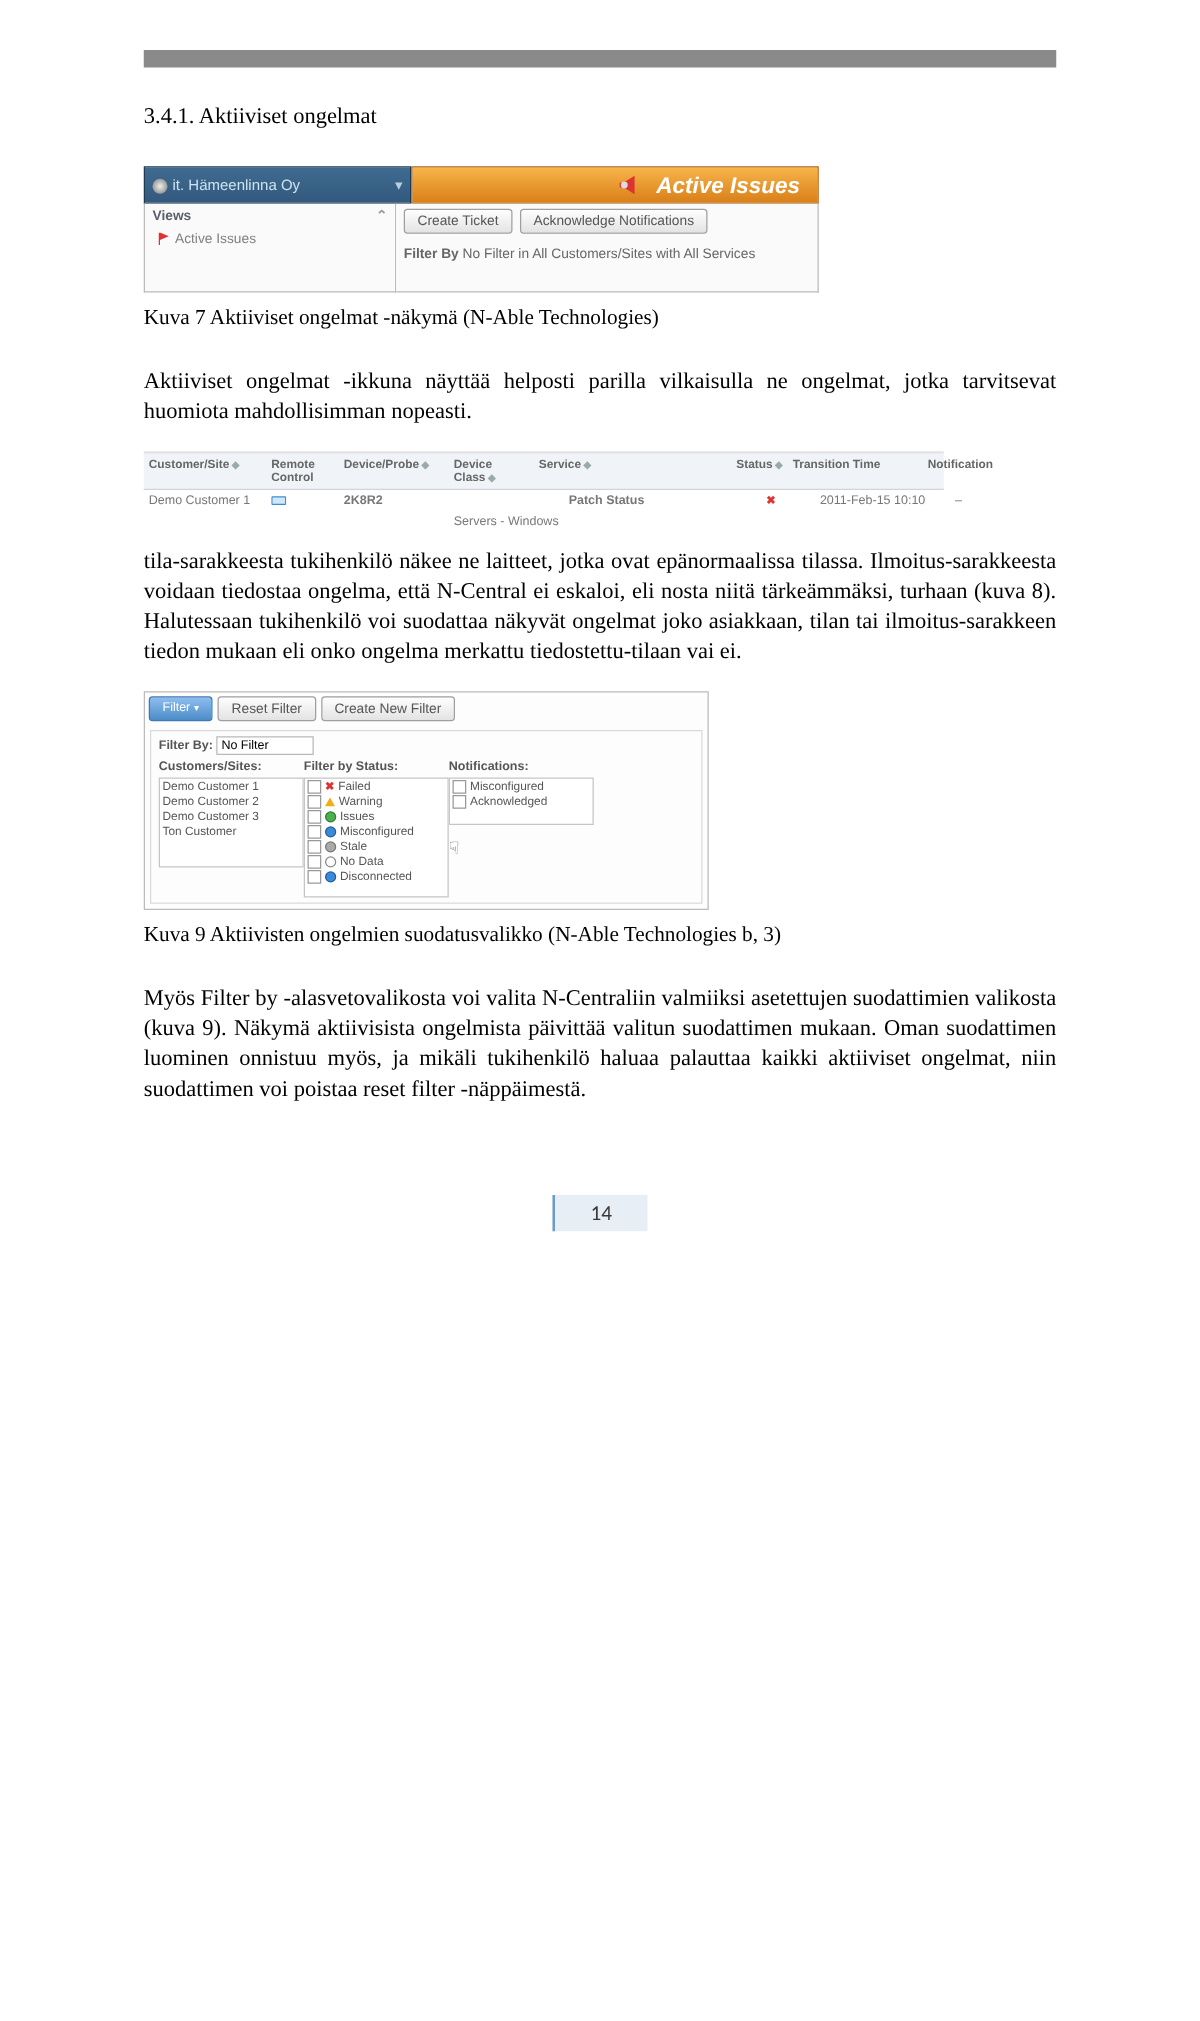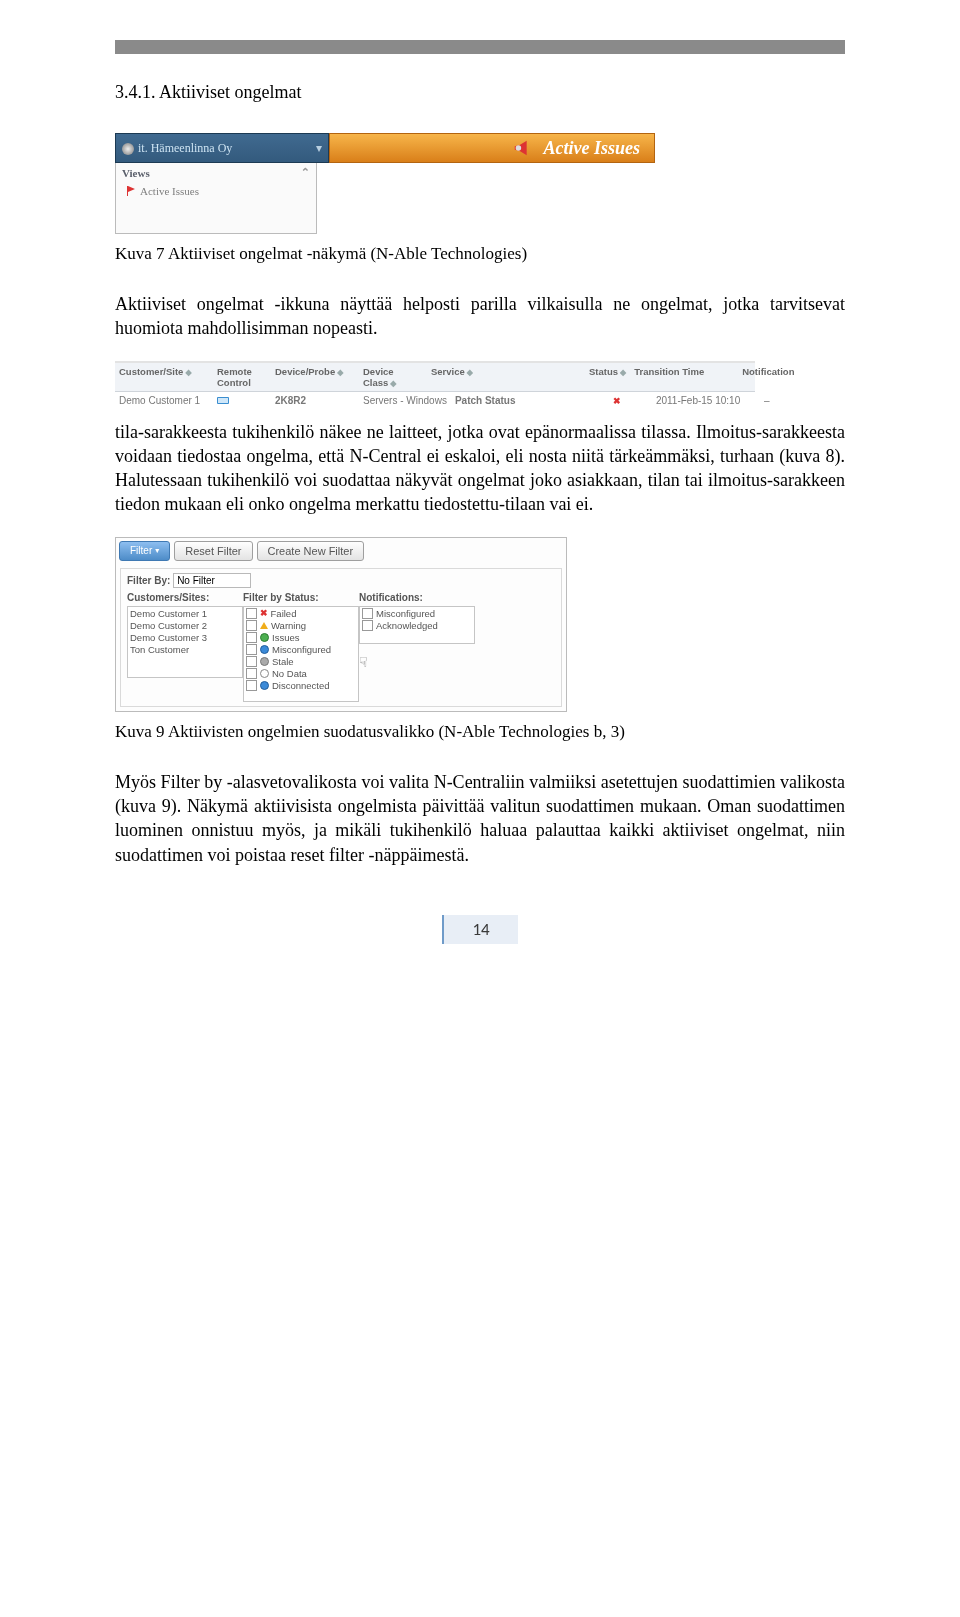--- a/index.html
+++ b/index.html
@@ -36,26 +36,27 @@
       margin-top: 48px;
     }
     .page-number .box {
       display: inline-block;
       border-left: 2px solid #6f9bc9;
       padding: 4px 28px;
       background: #e8eef6;
       font-size: 17px;
       color: #3a3a3a;
       font-family: Calibri, sans-serif;
+      margin-top: 25px;
     }
 
     
     .fig7 {
       width: 540px;
-      font-family: Liberation Serif, serif;
+      font-family: Liberation Sans, sans-serif;
       font-size: 11px;
     }
     .fig7-top {
       display: flex;
       height: 30px;
     }
     .fig7-org {
       flex: 0 0 200px;
       background: linear-gradient(#406a90, #335a7d);
       border: 1px solid #1c3a53;
@@ -265,20 +266,30 @@
           <span>Views</span>
           <span style="color:#999;">⌃</span>
         </div>
         <div class="fig7-views-item">
           <svg width="10" height="10" viewBox="0 0 10 10">
               <path fill="#d33" d="M1 0v10h1V6l7-3-7-3z"></path>
             </svg>
           <span>Active Issues</span>
         </div>
       </div>
+      <div class="fig7-filter">
+        <div class="fig7-btnrow">
+          <div class="fig7-btn">Create Ticket</div>
+          <div class="fig7-btn">Acknowledge Notifications</div>
+        </div>
+        <div class="fig7-filterline">
+          <b>Filter By</b>
+          <span>No Filter in All Customers/Sites with All Services</span>
+        </div>
+      </div>
     </div>
   </div>
 
   <p class="caption">Kuva 7 Aktiiviset ongelmat -näkymä (N-Able Technologies)</p>
 
   <p class="body-text">Aktiiviset ongelmat -ikkuna näyttää helposti parilla vilkaisulla ne ongelmat, jotka tarvitsevat huomiota mahdollisimman nopeasti.</p>
 
   <div class="fig8">
     <div class="fig8-row hdr">
       <div class="c1"><span>Customer/Site</span><span class="sort-diamond">◆</span></div>
@@ -292,21 +303,21 @@
     </div>
     <div class="fig8-row data">
       <div class="c1">Demo Customer 1</div>
       <div class="c2">
         <svg width="12" height="10" viewBox="0 0 12 10">
             <rect x="0" y="2" width="12" height="7" rx="1" fill="#3a8ed0"></rect>
             <rect x="1" y="3" width="10" height="5" fill="#cfe7f9"></rect>
           </svg>
       </div>
       <div class="c3" style="font-weight:bold;">2K8R2</div>
-      <div class="c4" style="white-space:nowrap;">Servers - Windows</div>
+      <div class="c4" style="white-space:nowrap;margin-top:17px;">Servers - Windows</div>
       <div class="c5" style="font-weight:bold;">Patch Status</div>
       <div class="c6"><span class="x-red">✖</span></div>
       <div class="c7">2011-Feb-15 10:10</div>
       <div class="c8">–</div>
     </div>
   </div>
 
 
   <p class="body-text">tila-sarakkeesta tukihenkilö näkee ne laitteet, jotka ovat epänormaalissa tilassa. Ilmoitus-sarakkeesta voidaan tiedostaa ongelma, että N-Central ei eskaloi, eli nosta niitä tärkeämmäksi, turhaan (kuva 8). Halutessaan tukihenkilö voi suodattaa näkyvät ongelmat joko asiakkaan, tilan tai ilmoitus-sarakkeen tiedon mukaan eli onko ongelma merkattu tiedostettu-tilaan vai ei.</p>
 

